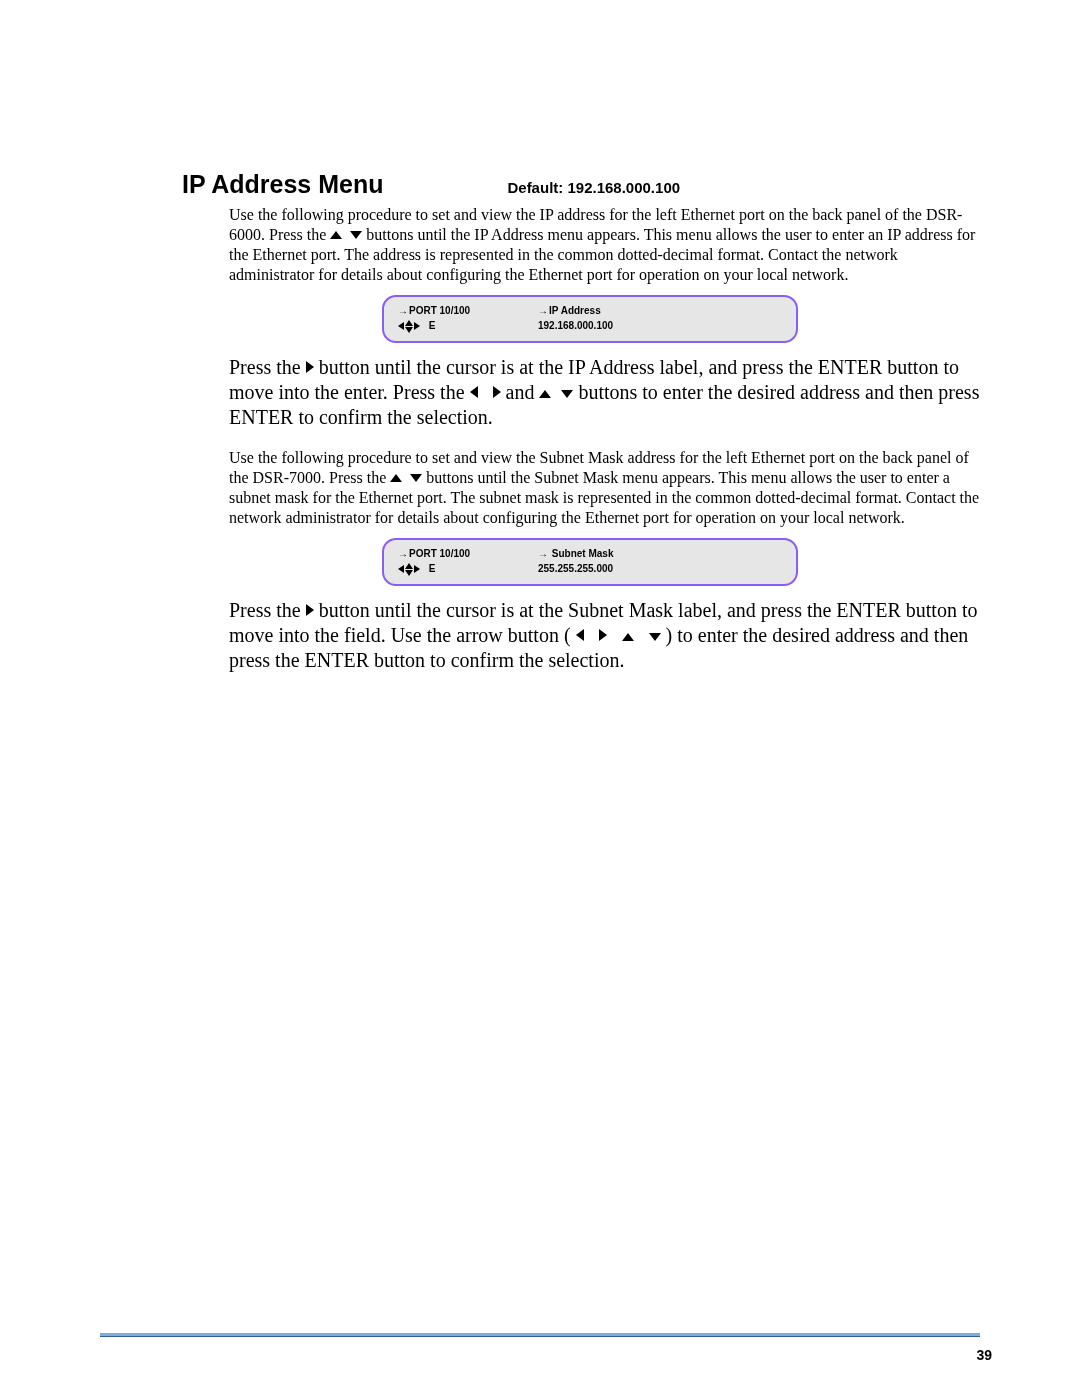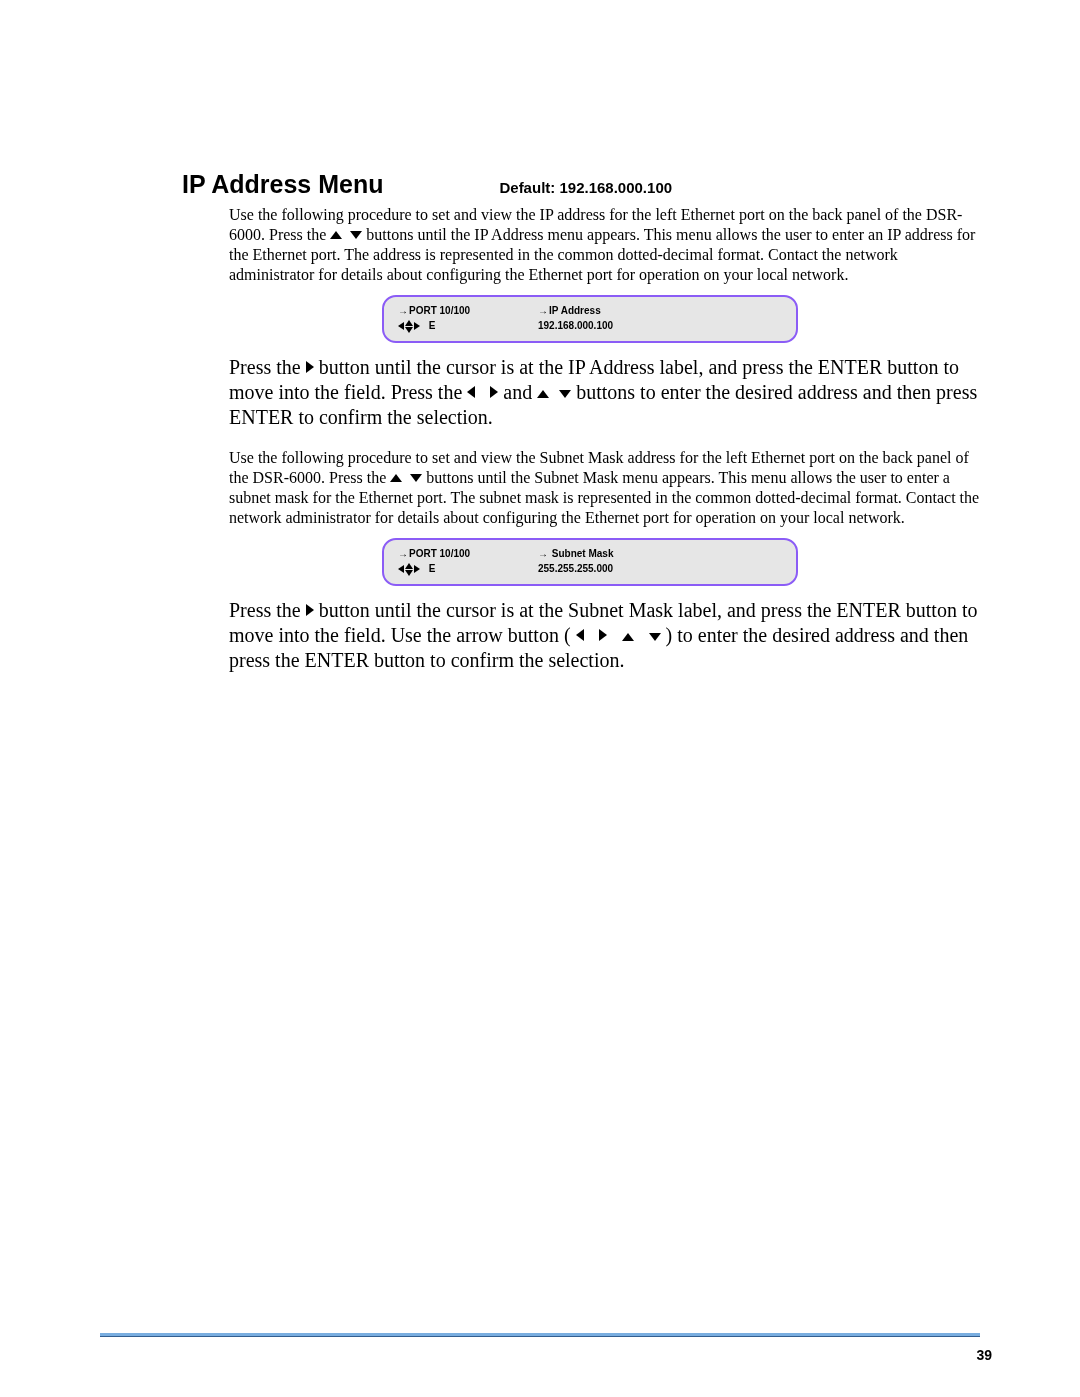--- a/index.html
+++ b/index.html
@@ -13,21 +13,21 @@
   .page {
     width: 1080px;
     height: 1397px;
     position: relative;
     box-sizing: border-box;
     padding: 170px 100px 0 182px;
   }
   .section-head {
     display: flex;
     align-items: baseline;
-    gap: 0;
+    gap: 8px;
     margin: 0 0 6px 0;
   }
   .section-title {
     font-family: Arial, Helvetica, sans-serif;
     font-weight: bold;
     font-size: 25px;
     letter-spacing: 0;
     margin: 0;
     flex: 0 0 auto;
   }
@@ -195,32 +195,32 @@
       </span>
       <span class="lcd-col2">
         <span>192.168.000.100</span>
       </span>
     </div>
   </div>
 
   <p class="body2">
     <span>Press the </span>
     <span class="tri right"></span>
-    <span> button until the cursor is at the IP Address label, and press the ENTER button to move into the field. Press the </span>
+    <span> button until the cursor is at the IP Address label, and press the ENTER button to move into the enter. Press the </span>
     <span class="tri left"></span>
     &nbsp;&nbsp;<span class="tri right"></span>
     <span> and </span>
     <span class="tri up"></span>
     &nbsp;<span class="tri down"></span>
     <span> buttons to enter the desired address and then press ENTER to confirm the selection.</span>
   </p>
 
 
   <p class="body">
-    <span>Use the following procedure to set and view the Subnet Mask address for the left Ethernet port on the back panel of the DSR-6000. Press the </span>
+    <span>Use the following procedure to set and view the Subnet Mask address for the left Ethernet port on the back panel of the DSR-7000. Press the </span>
     <span class="tri up"></span>
     &nbsp;<span class="tri down"></span>
     <span> buttons until the Subnet Mask menu appears. This menu allows the user to enter a subnet mask for the Ethernet port. The subnet mask is represented in the common dotted-decimal format. Contact the network administrator for details about configuring the Ethernet port for operation on your local network.</span>
   </p>
 
   <div class="lcd">
     <div class="lcd-row">
       <span class="lcd-col1">
         <span class="arrow-right"></span><span>PORT 10/100</span>
       </span>

